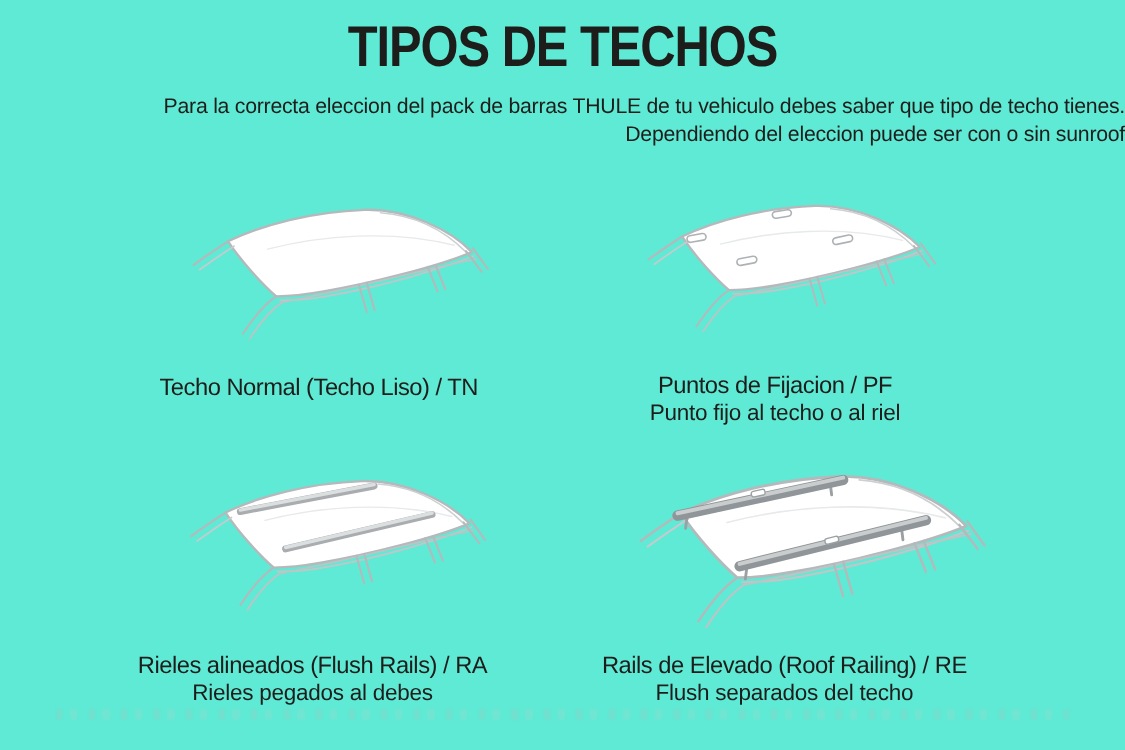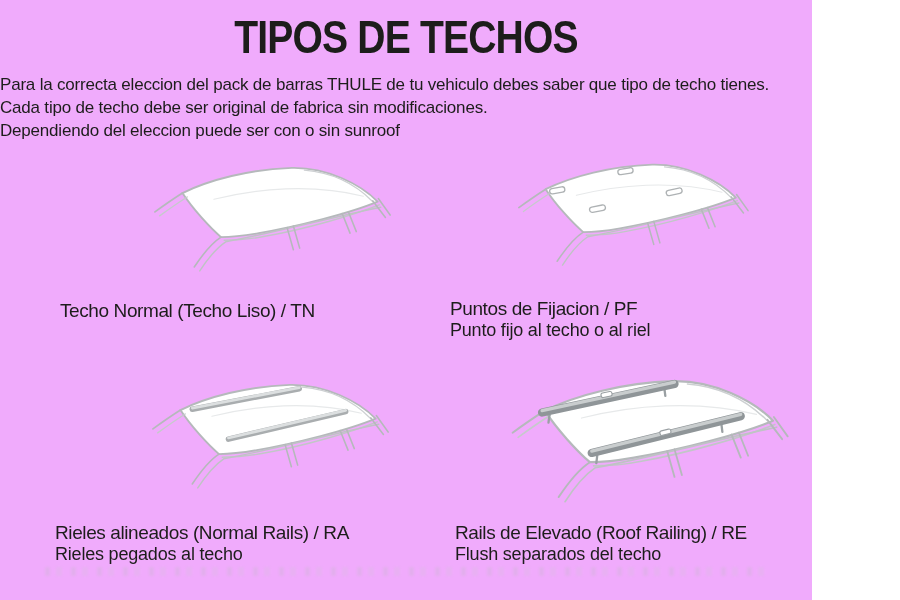--- a/index.html
+++ b/index.html
@@ -1,30 +1,30 @@
 <!DOCTYPE html>
 <html><head>
 <meta charset="utf-8">
 <style>
   html,body{margin:0;padding:0;background:#ffffff;}
   .canvas{
-    position:relative;width:812px;height:600px;background:#f0abfc;overflow:hidden;
+    position:relative;width:900px;height:600px;background:#5eead4;overflow:hidden;
     font-family:"Liberation Sans",sans-serif;color:#1d1d1b;
   }
   .page-title{
     position:absolute;top:12px;left:0;width:100%;margin:0;
     text-align:center;font-size:46px;font-weight:700;letter-spacing:-1px;
     line-height:1.1;transform:scaleX(0.85);
   }
   .intro{
     position:absolute;top:73px;left:0;width:100%;
-    text-align:left;font-size:17px;line-height:23px;letter-spacing:-0.2px;
+    text-align:right;font-size:17px;line-height:23px;letter-spacing:-0.2px;
   }
   .cell-svg{position:absolute;}
-  .caption{position:absolute;}
+  .caption{position:absolute;text-align:center;}
   .caption .label{font-size:19px;line-height:21px;letter-spacing:-0.4px;}
   .caption .sublabel{font-size:18px;line-height:17px;margin-top:3px;letter-spacing:-0.2px;}
   .ghost-strip{
     position:absolute;left:45px;right:45px;top:567px;height:9px;opacity:.45;
     background:repeating-linear-gradient(90deg,
       rgba(185,188,190,.5) 0 5px, rgba(255,255,255,0) 5px 11px,
       rgba(200,202,204,.4) 11px 17px, rgba(255,255,255,0) 17px 26px);
     filter:blur(1px);
   }
 </style>
@@ -48,21 +48,20 @@
         <path d="M258,68 L268,93 M266,66 L276,91" stroke="#b5b9bb" stroke-width="2"></path>
         <path d="M297,52 L313,73 M304,49 L319,70" stroke="#b5b9bb" stroke-width="2"></path>
       </g>
     </defs>
   </svg>
 
   <h1 class="page-title">TIPOS DE TECHOS</h1>
 
   <div class="intro">
     <div>Para la correcta eleccion del pack de barras THULE de tu vehiculo debes saber que tipo de techo tienes.</div>
-    <div>Cada tipo de techo debe ser original de fabrica sin modificaciones.</div>
     <div>Dependiendo del eleccion puede ser con o sin sunroof</div>
   </div>
 
   <svg class="cell-svg" style="left:139px;top:160px" width="260" height="118" viewBox="0 0 330 150">
     <use href="#carbase"></use>
   </svg>
 
   <svg class="cell-svg" style="left:503px;top:157px" width="254" height="115" viewBox="0 0 330 150">
     <use href="#carbase"></use>
     <g fill="#ffffff" stroke="#aeb2b4" stroke-width="1.7">
@@ -99,22 +98,22 @@
   <div class="caption" style="left:60px;top:300px;width:390px">
     <div class="label">Techo Normal (Techo Liso) / TN</div>
   </div>
 
   <div class="caption" style="left:450px;top:298px;width:340px">
     <div class="label">Puntos de Fijacion / PF</div>
     <div class="sublabel">Punto fijo al techo o al riel</div>
   </div>
 
   <div class="caption" style="left:55px;top:522px;width:390px">
-    <div class="label">Rieles alineados (Normal Rails) / RA</div>
-    <div class="sublabel">Rieles pegados al techo</div>
+    <div class="label">Rieles alineados (Flush Rails) / RA</div>
+    <div class="sublabel">Rieles pegados al debes</div>
   </div>
 
   <div class="caption" style="left:455px;top:522px;width:345px">
     <div class="label">Rails de Elevado (Roof Railing) / RE</div>
     <div class="sublabel">Flush separados del techo</div>
   </div>
 
   <div class="ghost-strip"></div>
 </div>
 

